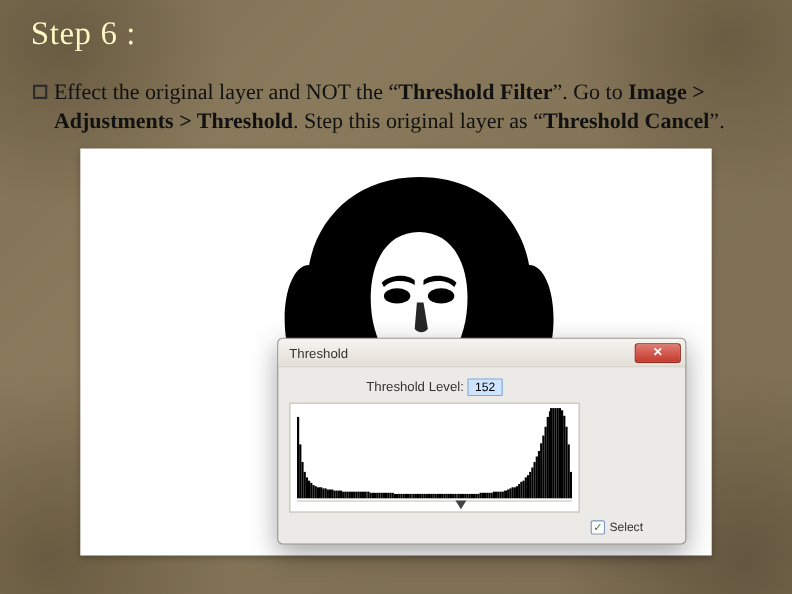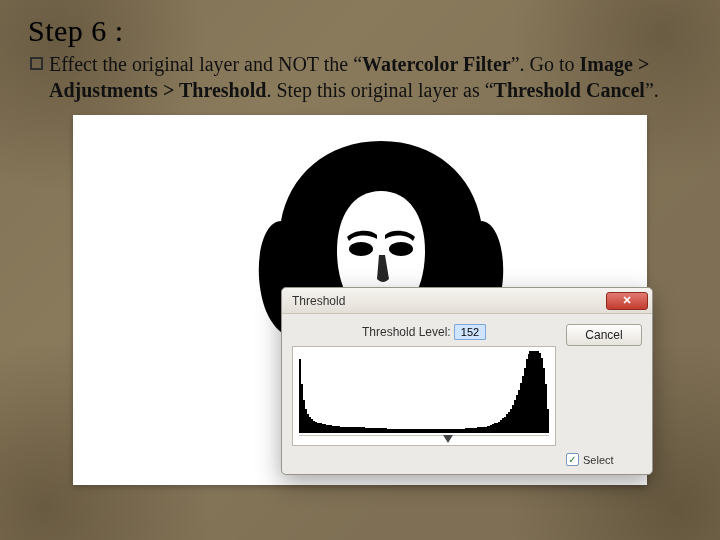--- a/index.html
+++ b/index.html
@@ -19,23 +19,23 @@
       radial-gradient(circle at 8% 8%, rgba(60,48,28,0.35), transparent 18%),
       radial-gradient(circle at 92% 6%, rgba(60,48,28,0.35), transparent 18%),
       radial-gradient(circle at 6% 94%, rgba(60,48,28,0.4), transparent 20%),
       radial-gradient(circle at 94% 94%, rgba(60,48,28,0.4), transparent 20%),
       linear-gradient(135deg, rgba(0,0,0,0.08), rgba(0,0,0,0) 30%, rgba(0,0,0,0.08) 70%);
     pointer-events: none;
   }
   .slide { position: relative; z-index: 1; padding: 14px 28px 0 28px; }
   .step-title {
     font-size: 30px;
-    color: #000000;
+    color: #fef9c3;
     font-weight: normal;
-    margin-bottom: 4px;
+    margin-bottom: 24px;
     letter-spacing: 0.5px;
     text-shadow: 0 0 1px rgba(0,0,0,0.25);
   }
   .bullet {
     display: flex;
     align-items: flex-start;
     gap: 6px;
     color: #111;
     font-size: 20px;
     line-height: 1.28;
@@ -60,21 +60,21 @@
     position: absolute;
     left: 158px; top: 6px;
     width: 300px; height: 228px;
   }
   
   .portrait svg { width: 100%; height: 100%; }
 
   
   .dialog {
     position: absolute;
-    left: 208px; top: 172px;
+    left: 179px; top: 172px;
     width: 372px;
     height: 188px;
     background: #eceae6;
     border: 1px solid #9a958c;
     border-radius: 5px;
     box-shadow: 0 8px 24px rgba(0,0,0,0.35);
     font-family: "Segoe UI", Tahoma, sans-serif;
   }
   .titlebar {
     height: 26px;
@@ -182,21 +182,21 @@
 </style>
 </head>
 <body>
 
 <div class="slide">
   <h1 class="step-title">Step 6 :</h1>
 
   <div class="bullet">
     <span class="sq"></span>
     <span class="txt">
-      <span>Effect the original layer and NOT the “</span><b>Watercolor Filter</b><span>”. Go to </span><b>Image &gt; Adjustments &gt; Threshold</b><span>. Step this original layer as “</span><b>Threshold Cancel</b><span>”.</span>
+      <span>Effect the original layer and NOT the “</span><b>Threshold Filter</b><span>”. Go to </span><b>Image &gt; Adjustments &gt; Threshold</b><span>. Step this original layer as “</span><b>Threshold Cancel</b><span>”.</span>
     </span>
   </div>
 
   <div class="figure-wrap">
     <div class="portrait">
       <svg viewBox="0 0 300 228" preserveAspectRatio="xMidYMid meet">
         <rect width="300" height="228" fill="#fff"></rect>
 
         <path d="M150 20
                  C 95 20 58 55 50 100
@@ -373,21 +373,20 @@
                 <span style="height: 80%;"></span>
                 <span style="height: 60%;"></span>
                 <span style="height: 30%;"></span>
               </div>
             <div class="histo-slider">
               <div class="thumb" id="histo-thumb" style="left: calc(59.6078% - 5px);"></div>
             </div>
           </div>
         </div>
         <div class="right-col">
-          <div class="win-btn">Cancel</div>
           <div class="preview-row">
             <span class="chk">✓</span>
             <span>Select</span>
           </div>
         </div>
       </div>
     </div>
   </div>
 </div>
 

